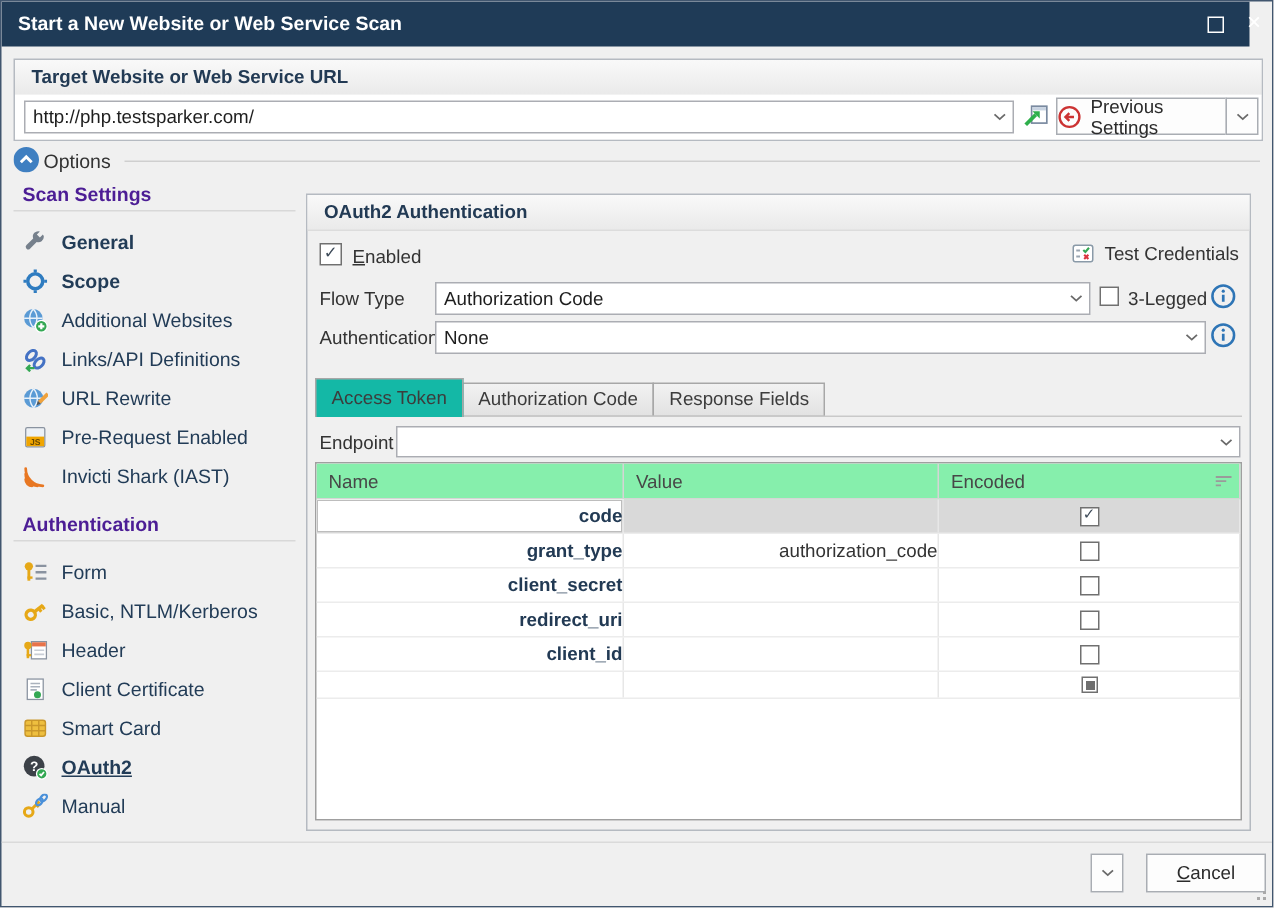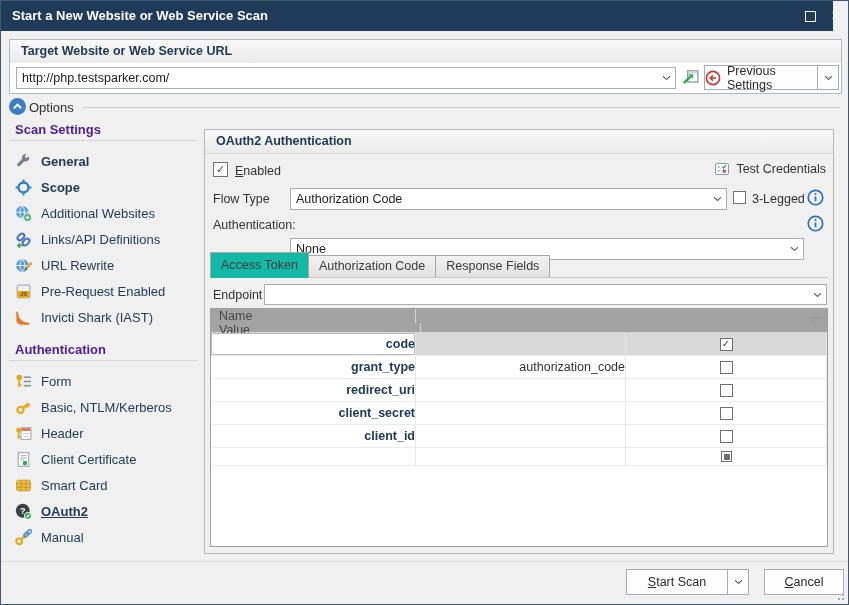--- a/index.html
+++ b/index.html
@@ -50,21 +50,21 @@
   .iinfo{position:absolute;width:17px;height:17px;line-height:0;}
   
   .tabs{position:absolute;left:5px;top:122px;height:26px;display:flex;align-items:flex-end;}
   .tab{box-sizing:border-box;border:1px solid #a7a7a7;background:linear-gradient(#f2f2f2,#e2e2e2);
        height:23px;line-height:21px;padding:0 10px;color:#3c3c3c;margin-left:-1px;cursor:default;white-space:nowrap;}
   .tab.active{background:#14b8a6;height:26px;line-height:24px;margin-left:0;position:relative;z-index:2;border-bottom:none;}
   .tabline{position:absolute;left:5px;right:5px;top:147px;height:1px;background:#c9c9c9;z-index:1;}
   
   .grid{position:absolute;left:5px;top:178px;width:618px;height:239px;background:#fff;
         border:1px solid #9f9f9f;box-sizing:border-box;overflow:hidden;}
-  .ghead{position:relative;height:23px;background:#a3a3a3;border-bottom:1px solid #d5d5d5;display:flex;flex-direction:column;}
+  .ghead{position:relative;height:23px;background:#86efac;border-bottom:1px solid #d5d5d5;display:flex;}
   .ghead .gc{border-right:1px solid #d5d5d5;color:#474747;display:flex;align-items:center;padding-left:8px;box-sizing:border-box;}
   .grow{position:relative;height:22px;display:flex;border-bottom:1px solid #ececec;}
   .grow .gc{border-right:1px solid #e7e7e7;display:flex;align-items:center;padding-left:22px;box-sizing:border-box;overflow:hidden;justify-content:flex-end;}
   .gc.c-name{width:205px;flex:none;}
   .gc.c-value{width:210px;flex:none;}
   .gc.c-enc{flex:1;justify-content:center;padding-left:0;}
   .grow .c-name span{font-weight:bold;color:#223a54;white-space:nowrap;}
   .grow .c-value span{color:#333;white-space:nowrap;}
   .grow.sel{background:#d9d9d9;}
   .grow.sel .c-name{background:#fff;box-shadow:inset 0 0 0 1px #bdbdbd;}
@@ -325,21 +325,21 @@
     <span class="plabel" style="left:547px;top:62px;">3-Legged</span>
     <span class="iinfo" style="left:602px;top:59px;">
       <svg width="17" height="17" viewBox="0 0 16 16">
           <circle cx="8" cy="8" r="6.8" fill="none" stroke="#2e75b6" stroke-width="1.6"></circle>
           <circle cx="8" cy="4.8" r="1" fill="#2e75b6"></circle>
           <path d="M8 7v4.4" stroke="#2e75b6" stroke-width="1.7"></path>
         </svg>
     </span>
 
     <span class="plabel" style="left:8px;top:88px;">Authentication:</span>
-    <div class="combo" style="left:85px;top:84px;width:514px;height:22px;margin-top:24px;">
+    <div class="combo" style="left:85px;top:84px;width:514px;height:22px;">
       <input readonly="" value="None" style="">
       <span class="carrow"><svg width="9" height="6" viewBox="0 0 9 6">
             <path d="M1 1.2l3.5 3.2L8 1.2" fill="none" stroke="#6a6a6a" stroke-width="1.2"></path>
           </svg></span>
     </div>
     <span class="iinfo" style="left:602px;top:85px;">
       <svg width="17" height="17" viewBox="0 0 16 16">
           <circle cx="8" cy="8" r="6.8" fill="none" stroke="#2e75b6" stroke-width="1.6"></circle>
           <circle cx="8" cy="4.8" r="1" fill="#2e75b6"></circle>
           <path d="M8 7v4.4" stroke="#2e75b6" stroke-width="1.7"></path>
@@ -394,69 +394,66 @@
           </div>
         <div class="gc c-value">
             <span>authorization_code</span>
           </div>
         <div class="gc c-enc">
             <span class="cb cb13 unchecked"></span>
           </div>
       </div>
       <div class="grow">
         <div class="gc c-name">
+            <span>client_secret</span>
+          </div>
+        <div class="gc c-value">
+            <span></span>
+          </div>
+        <div class="gc c-enc">
+            <span class="cb cb13 unchecked"></span>
+          </div>
+      </div>
+      <div class="grow">
+        <div class="gc c-name">
             <span>redirect_uri</span>
           </div>
         <div class="gc c-value">
             <span></span>
           </div>
         <div class="gc c-enc">
             <span class="cb cb13 unchecked"></span>
           </div>
       </div>
       <div class="grow">
         <div class="gc c-name">
-            <span>client_secret</span>
+            <span>client_id</span>
           </div>
         <div class="gc c-value">
             <span></span>
           </div>
         <div class="gc c-enc">
             <span class="cb cb13 unchecked"></span>
           </div>
       </div>
-      <div class="grow">
-        <div class="gc c-name">
-            <span>client_id</span>
-          </div>
-        <div class="gc c-value">
-            <span></span>
-          </div>
-        <div class="gc c-enc">
-            <span class="cb cb13 unchecked"></span>
-          </div>
-      </div>
       <div class="grow newrow">
         <div class="gc c-name">
             <span></span>
           </div>
         <div class="gc c-value">
             <span></span>
           </div>
         <div class="gc c-enc">
             <span class="cb indeterminate" style="width:11px;height:11px;"></span>
           </div>
       </div>
     </div>
   </div>
 
   <div class="hline" style="left:0;right:0;top:560px;background:#dadada;"></div>
-  <div class="wbtn" style="left:625px;top:568px;width:102px;height:26px;">
-    <span class="accel">Start Scan</span>
-  </div>
   <div class="wbtn" style="left:726px;top:568px;width:22px;height:26px;">
     <svg width="9" height="6" viewBox="0 0 9 6">
         <path d="M1 1.2l3.5 3.2L8 1.2" fill="none" stroke="#6a6a6a" stroke-width="1.2"></path>
       </svg>
   </div>
   <div class="wbtn" style="left:763px;top:568px;width:80px;height:26px;">
     <span class="accel">Cancel</span>
   </div>
   <div class="grip"></div>
 

